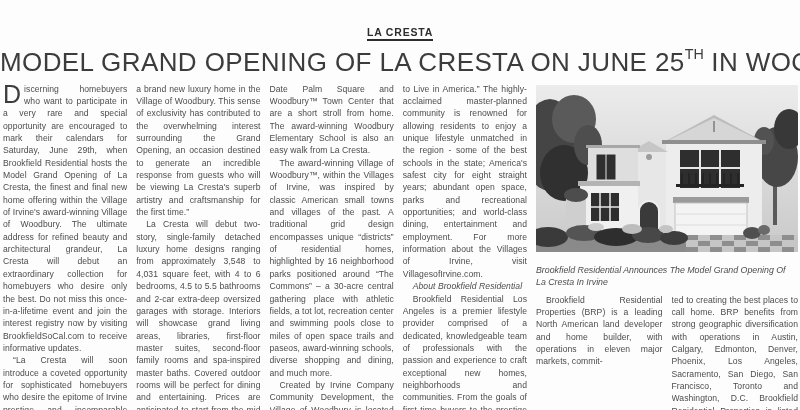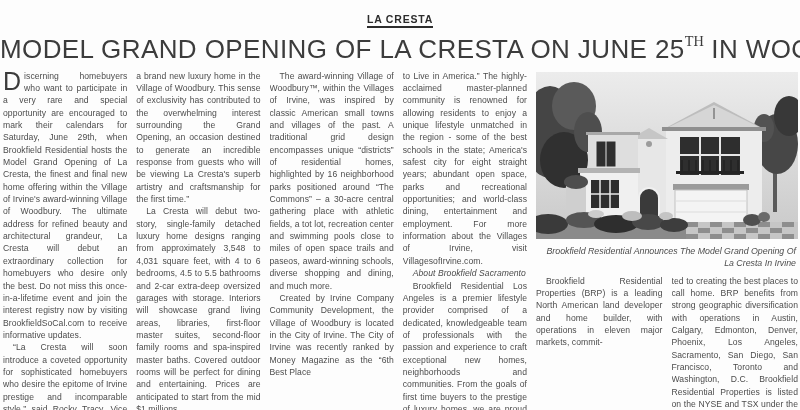--- a/index.html
+++ b/index.html
@@ -1,50 +1,50 @@
 <!DOCTYPE html>
 <html><head>
 <meta charset="utf-8">
 <style>
   html,body{margin:0;padding:0;background:#fdfdfd;}
   .page{
     position:relative;width:800px;height:410px;overflow:hidden;
     background:#fdfdfd;font-family:"Liberation Sans",sans-serif;color:#4a4a4a;
   }
-  .kicker-wrap{text-align:center;padding-top:9px;}
+  .kicker-wrap{text-align:center;padding-top:22px;}
   .kicker{
     display:inline-block;font-size:10.5px;font-weight:bold;letter-spacing:0.8px;
     color:#2d2d2d;border-bottom:2px solid #2d2d2d;padding-bottom:1px;
   }
   .headline{
     margin:1px 0 0;text-align:center;font-weight:300;font-size:26px;
     letter-spacing:0.4px;color:#3c3c3c;line-height:28px;white-space:nowrap;
   }
-  .headline sup{font-size:55%;position:relative;top:-2px;letter-spacing:0;font-family:Liberation Serif, serif;}
+  .headline sup{font-size:55%;position:relative;top:-2px;letter-spacing:0;}
   .body{
     display:flex;gap:9px;box-sizing:border-box;
     padding:7px 2px 0 3px;height:354px;overflow:hidden;
   }
   .col{
     flex:1;min-width:0;text-align:justify;font-size:8.6px;line-height:12.35px;
     color:#4c4c4c;overflow:hidden;letter-spacing:0.05px;
   }
   .col p{margin:0;}
   .col p.indent{text-indent:10px;}
   .col p.italic{font-style:italic;}
   .dropcap{
     float:left;font-size:25px;line-height:21px;padding:1px 3px 0 0;
     color:#3c3c3c;font-weight:400;
   }
   .right{flex:0 0 262px;display:flex;flex-direction:column;overflow:hidden;}
   .photo{height:167px;margin-top:2px;background:#dcdcdc;overflow:hidden;}
   .photo svg{display:block;width:100%;height:100%;}
   .caption{
     font-style:italic;font-size:8.8px;line-height:12px;color:#4c4c4c;
-    margin:6px 2px 6px 0;text-align:right;
+    margin:12px 2px 6px 0;text-align:left;
   }
   .right-cols{display:flex;gap:9px;flex:1;overflow:hidden;}
 </style>
 </head>
 <body>
 
 <div class="page">
 
   <div class="kicker-wrap">
     <span class="kicker">LA CRESTA</span>
@@ -55,26 +55,27 @@
   <div class="body">
     <div class="col">
         <p><span class="dropcap">D</span>iscerning homebuyers who want to participate in a very rare and special opportunity are encouraged to mark their calendars for Saturday, June 29th, when Brookfield Residential hosts the Model Grand Opening of La Cresta, the finest and final new home offering within the Village of Irvine's award-winning Village of Woodbury. The ultimate address for refined beauty and architectural grandeur, La Cresta will debut an extraordinary collection for homebuyers who desire only the best. Do not miss this once-in-a-lifetime event and join the interest registry now by visiting BrookfieldSoCal.com to receive informative updates.</p>
         <p class="indent">“La Cresta will soon introduce a coveted opportunity for sophisticated homebuyers who desire the epitome of Irvine prestige and incomparable style,” said Rocky Tracy, Vice President of Sales for Brookfield Residential. “This neighborhood will also represent the opportunity to pursue</p>
       </div>
     <div class="col">
         <p>a brand new luxury home in the Village of Woodbury. This sense of exclusivity has contributed to the overwhelming interest surrounding the Grand Opening, an occasion destined to generate an incredible response from guests who will be viewing La Cresta's superb artistry and craftsmanship for the first time.”</p>
         <p class="indent">La Cresta will debut two-story, single-family detached luxury home designs ranging from approximately 3,548 to 4,031 square feet, with 4 to 6 bedrooms, 4.5 to 5.5 bathrooms and 2-car extra-deep oversized garages with storage. Interiors will showcase grand living areas, libraries, first-floor master suites, second-floor family rooms and spa-inspired master baths. Covered outdoor rooms will be perfect for dining and entertaining. Prices are anticipated to start from the mid $1 millions.</p>
       </div>
     <div class="col">
+        <p>Date Palm Square and Woodbury™ Town Center that are a short stroll from home. The award-winning Woodbury Elementary School is also an easy walk from La Cresta.</p>
         <p class="indent">The award-winning Village of Woodbury™, within the Villages of Irvine, was inspired by classic American small towns and villages of the past. A traditional grid design encompasses unique “districts” of residential homes, highlighted by 16 neighborhood parks positioned around “The Commons” – a 30-acre central gathering place with athletic fields, a tot lot, recreation center and swimming pools close to miles of open space trails and paseos, award-winning schools, diverse shopping and dining, and much more.</p>
         <p class="indent">Created by Irvine Company Community Development, the Village of Woodbury is located in the City of Irvine. The City of Irvine was recently ranked by Money Magazine as the “6th Best Place</p>
       </div>
     <div class="col">
         <p>to Live in America.” The highly-acclaimed master-planned community is renowned for allowing residents to enjoy a unique lifestyle unmatched in the region - some of the best schools in the state; America's safest city for eight straight years; abundant open space, parks and recreational opportunities; and world-class dining, entertainment and employment. For more information about the Villages of Irvine, visit VillagesofIrvine.com.</p>
-        <p class="indent italic">About Brookfield Sacramento</p>
+        <p class="indent italic">About Brookfield Residential</p>
         <p class="indent">Brookfield Residential Los Angeles is a premier lifestyle provider comprised of a dedicated, knowledgeable team of professionals with the passion and experience to craft exceptional new homes, neighborhoods and communities. From the goals of first time buyers to the prestige of luxury homes, we are proud to offer opportunities that embrace a diversity</p>
       </div>
 
     <div class="right">
       <div class="photo">
         <svg viewBox="0 0 262 167" preserveAspectRatio="none">
           <defs>
             <linearGradient id="sky" x1="0" y1="0" x2="0" y2="1">
               <stop offset="0" stop-color="#ececec"></stop>
               <stop offset="1" stop-color="#c9c9c9"></stop>

